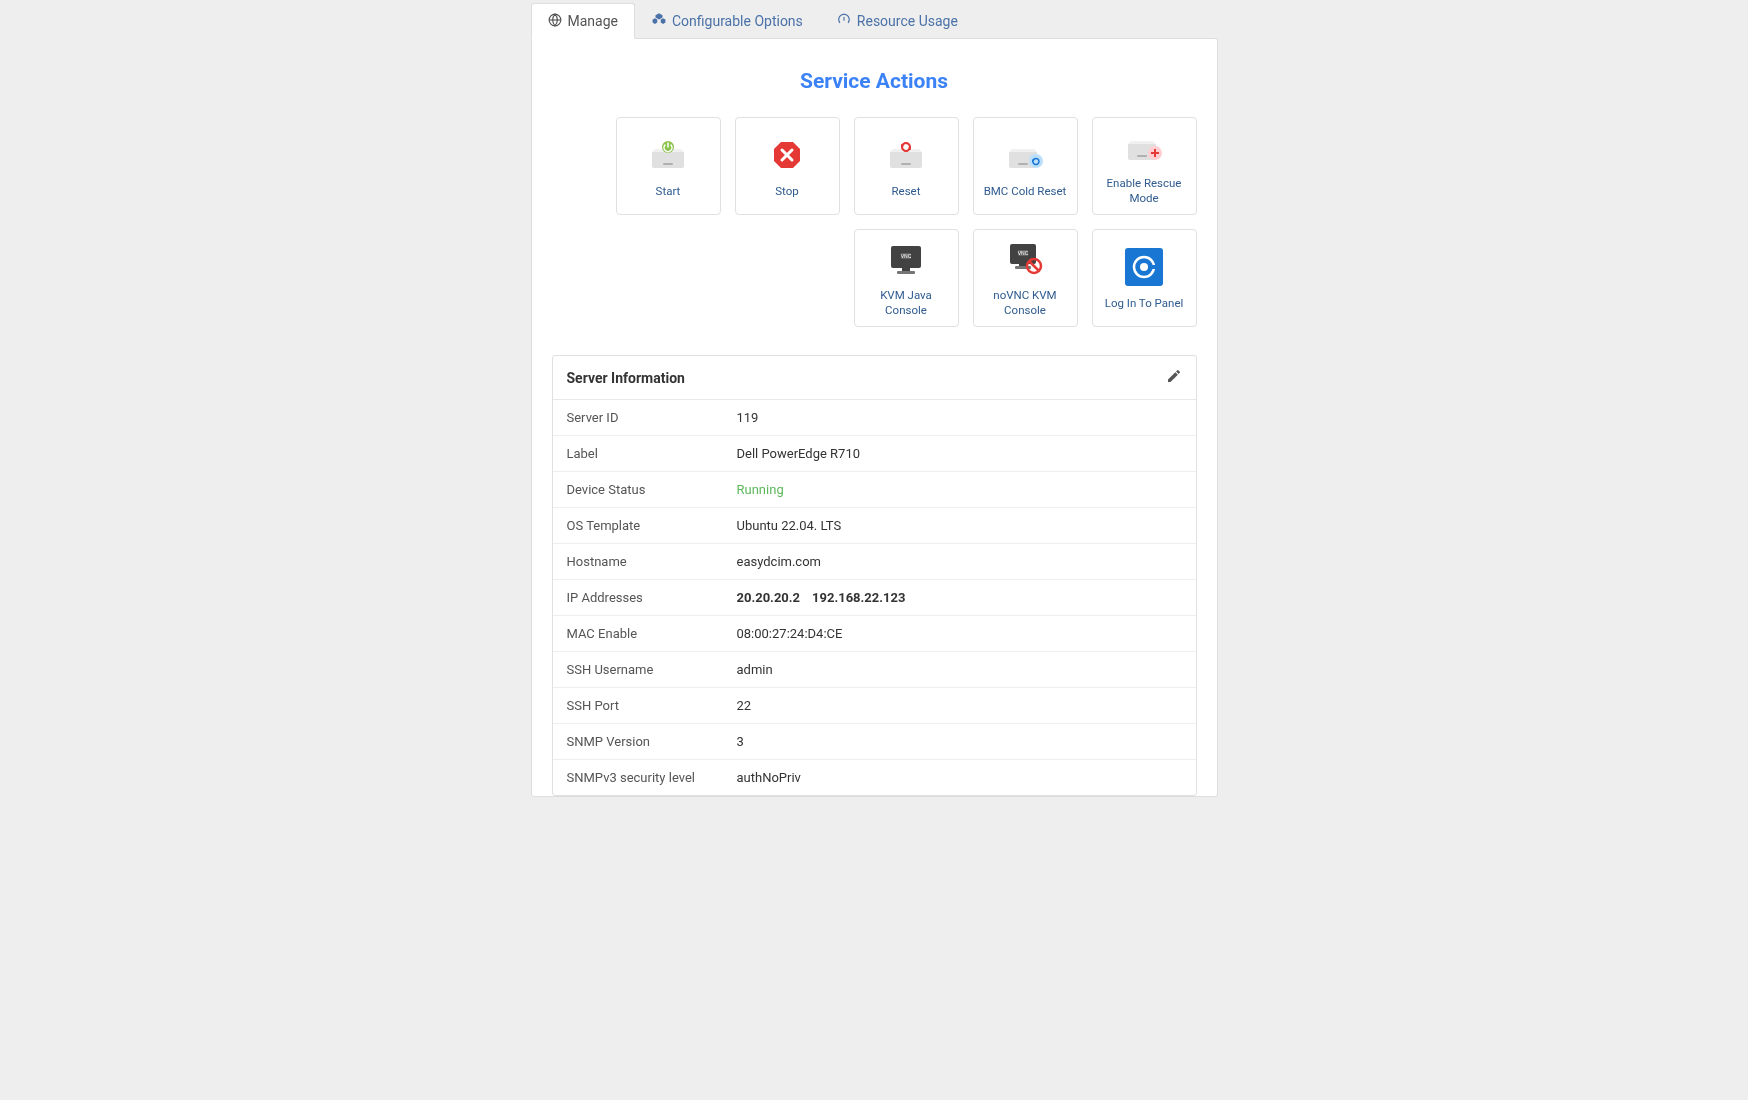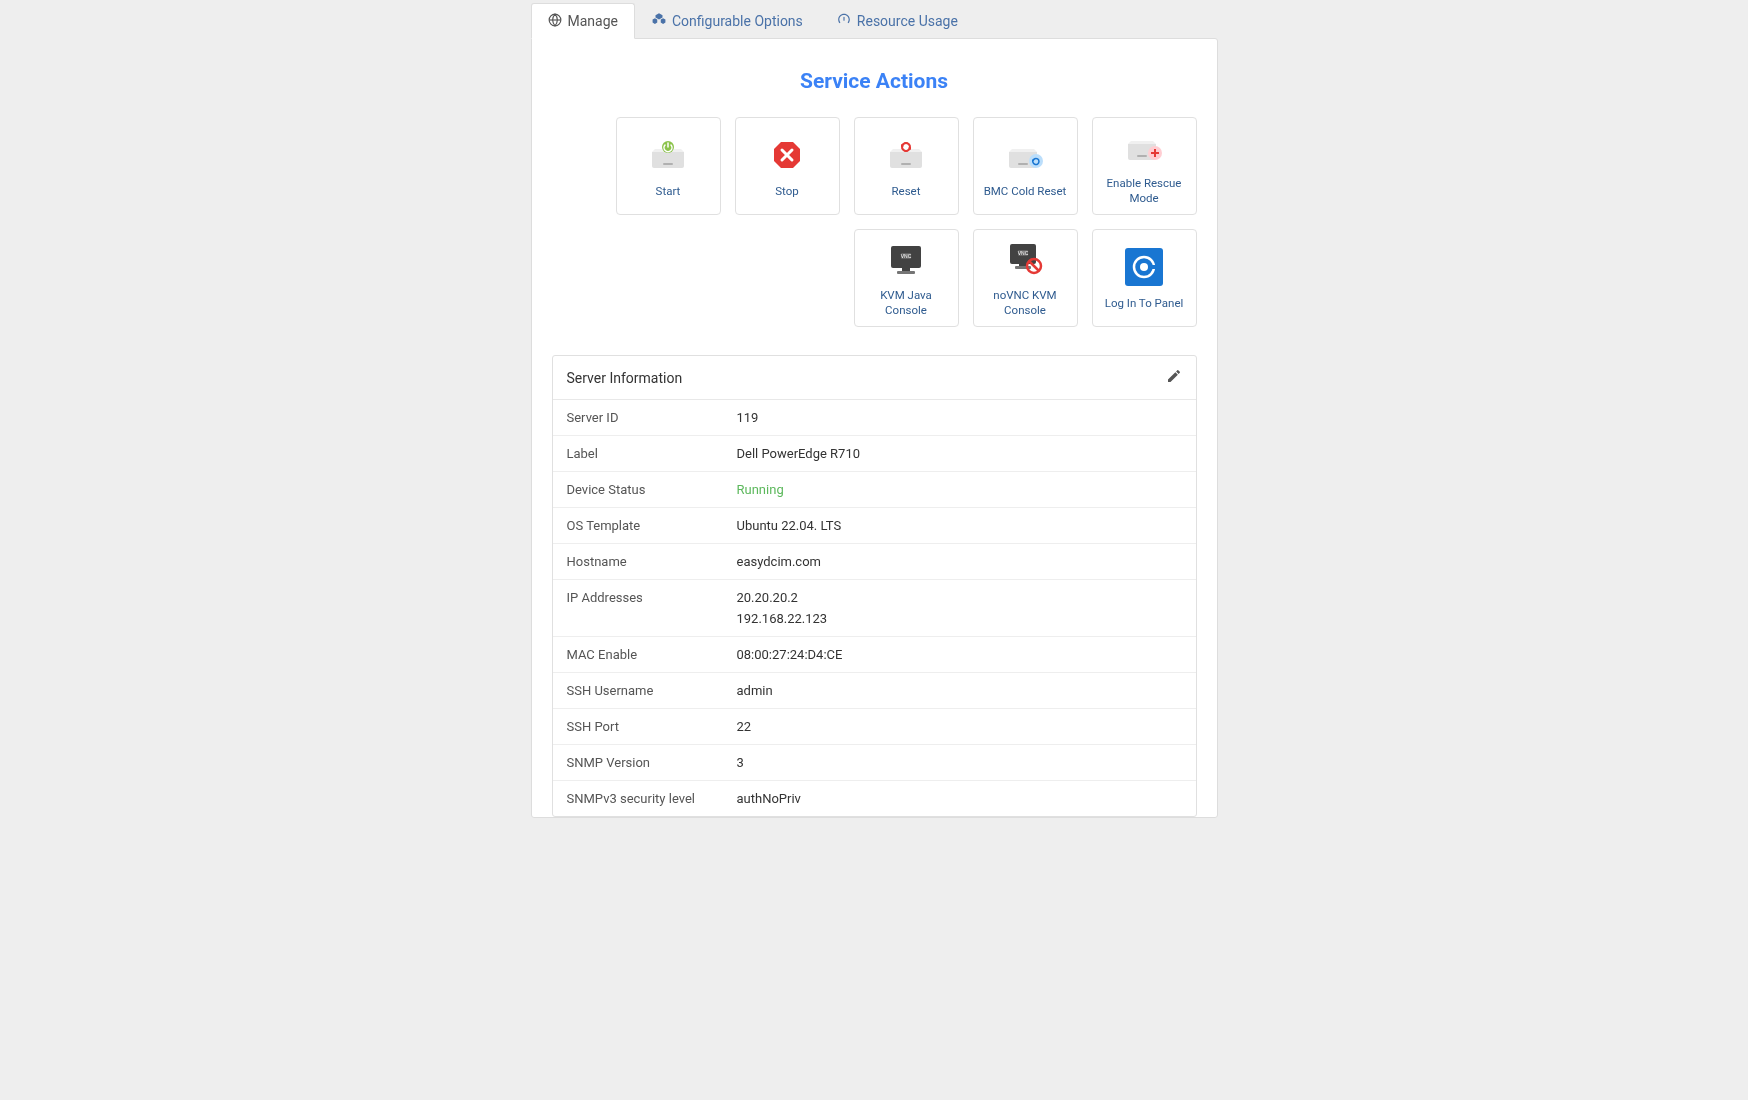--- a/index.html
+++ b/index.html
@@ -105,21 +105,21 @@
     }
     .info-header {
       display: flex;
       justify-content: space-between;
       align-items: center;
       padding: 12px 14px;
       border-bottom: 1px solid #e8e8e8;
     }
     .info-title {
       font-size: 14px;
-      font-weight: 400;
+      font-weight: 700;
       color: #333;
     }
     .edit-icon {
       cursor: pointer;
       color: #555;
     }
     .info-row {
       display: flex;
       padding: 10px 14px;
       border-bottom: 1px solid #eeeeee;
@@ -135,22 +135,23 @@
       flex-shrink: 0;
     }
     .info-value {
       color: #333;
     }
     .status-running {
       color: #5cb85c;
     }
     .ip-list {
       display: flex;
-      flex-direction: column;
-      gap: 6px;
+      flex-direction: row;
+      gap: 12px;
+      font-weight: bold;
     }
   </style>
 </head>
 <body>
 
 <div class="container">
   <div class="tabs">
     <div class="tab active">
       <span class="tab-icon">
         <svg width="14" height="14" viewBox="0 0 24 24" fill="none" stroke="currentColor" stroke-width="2">

